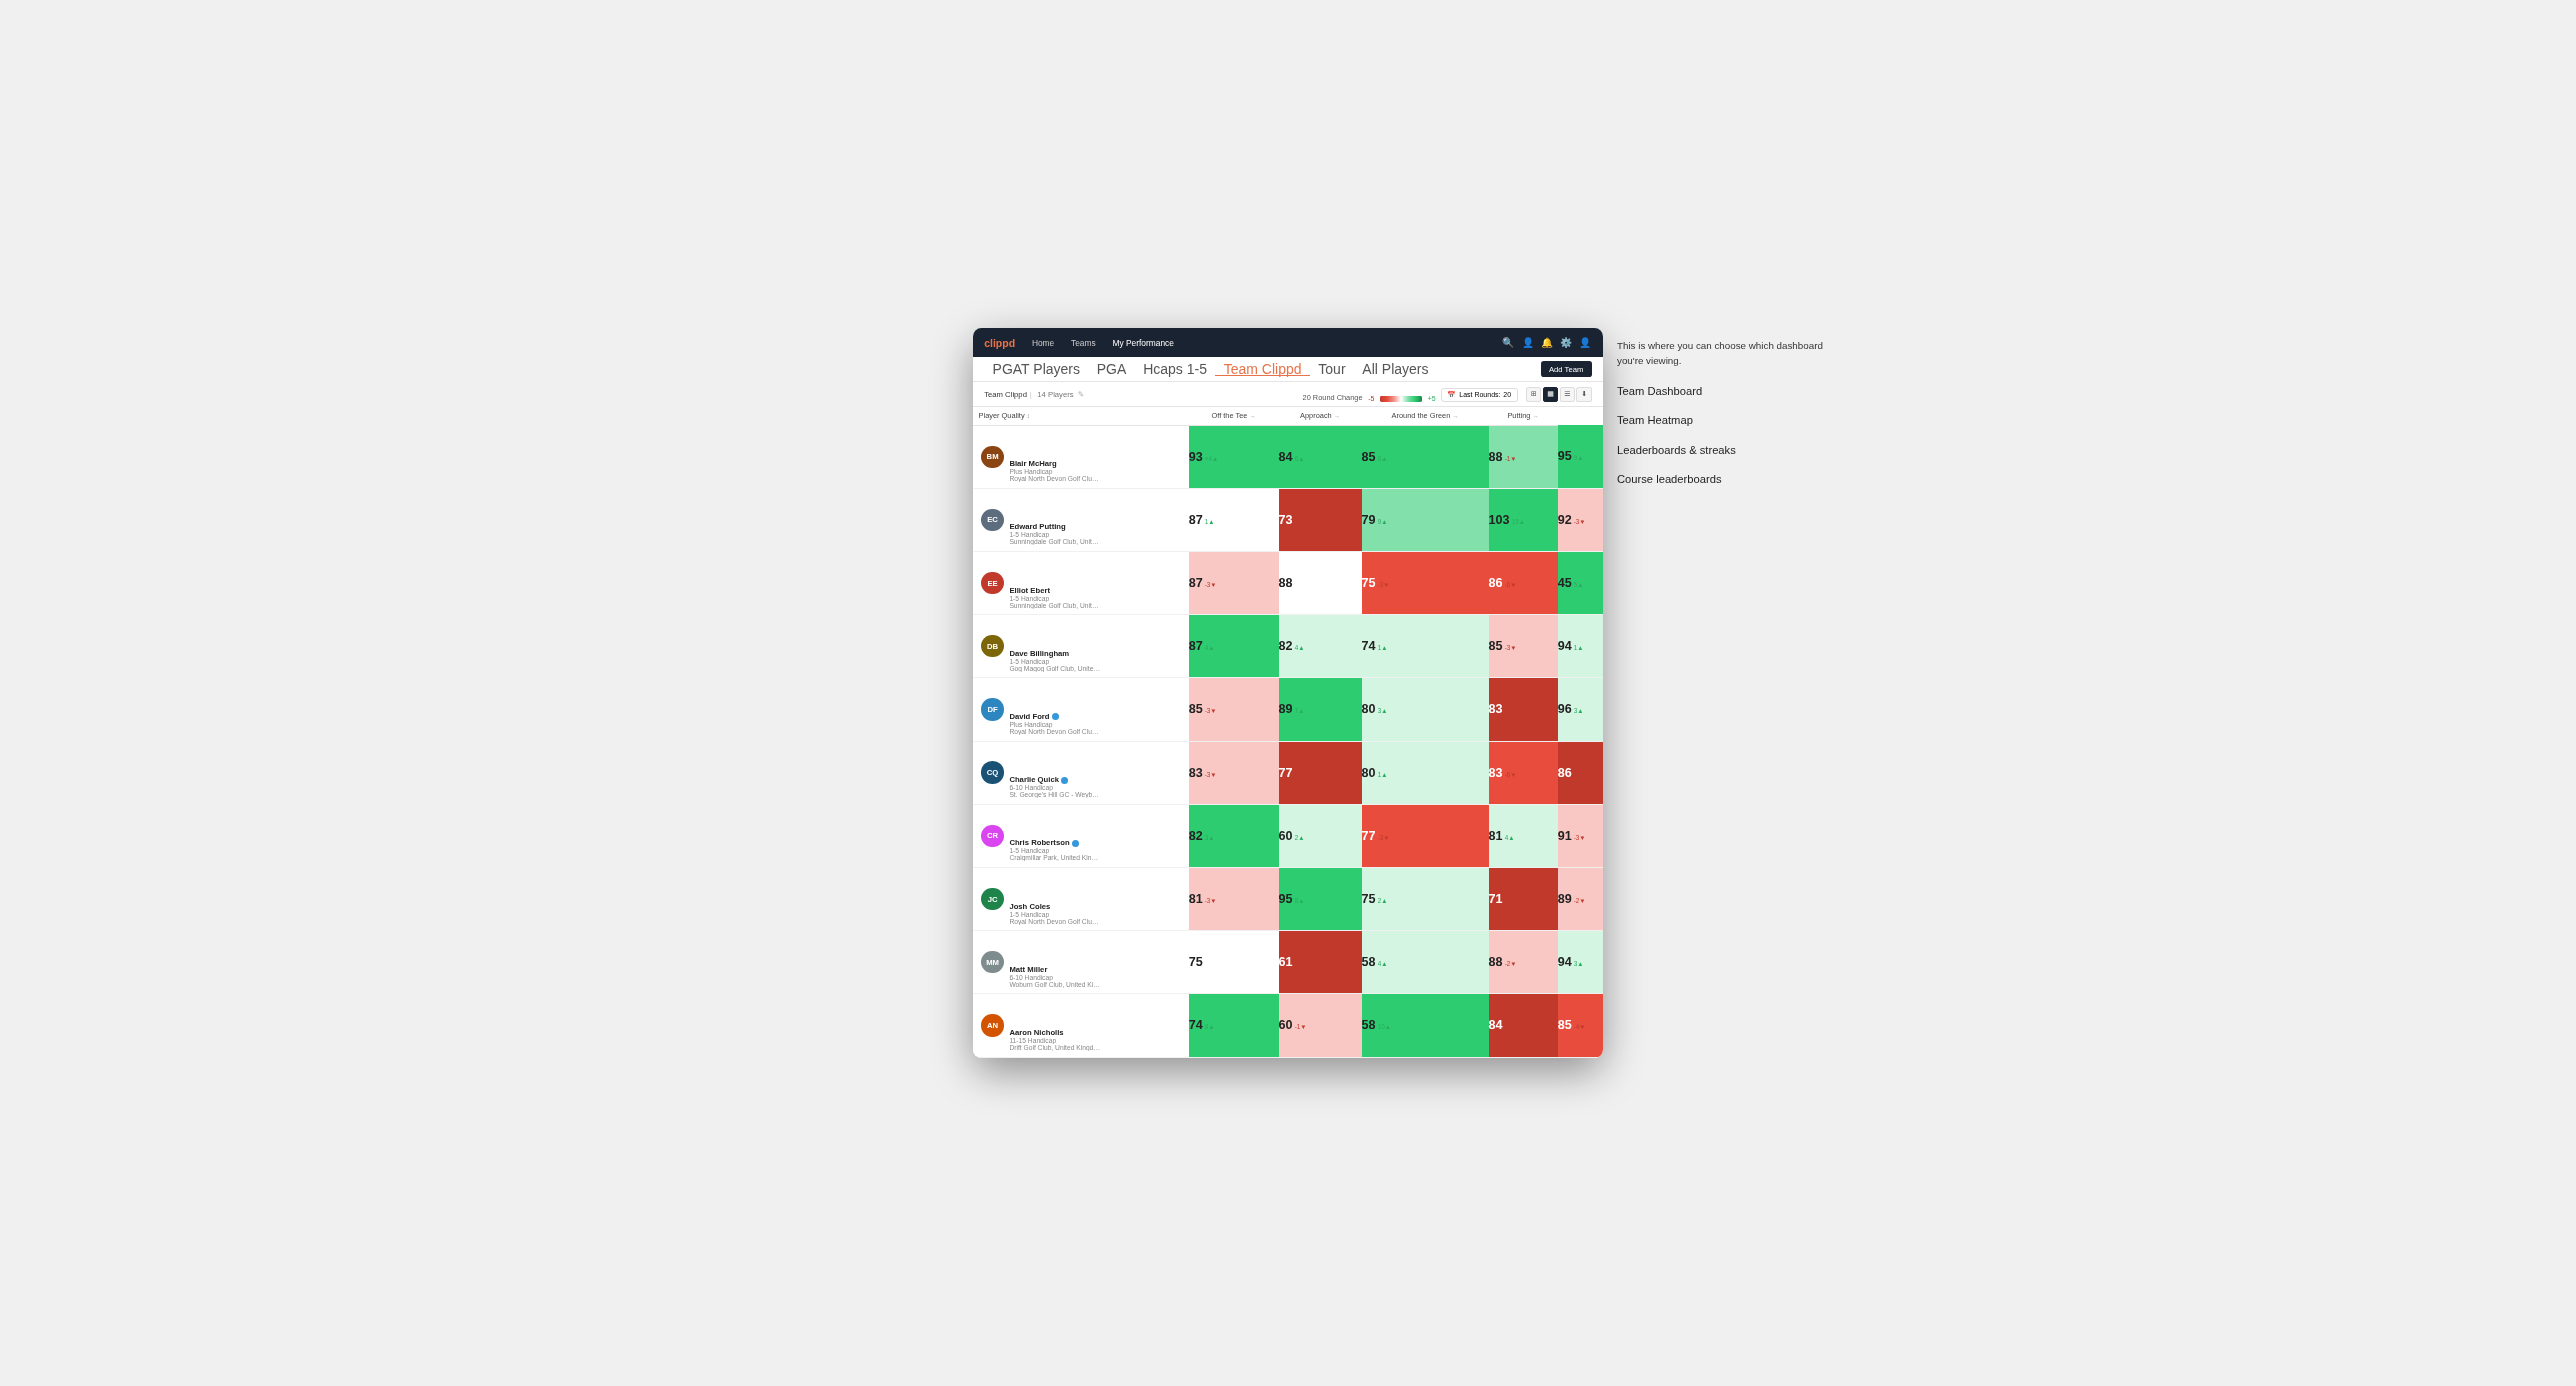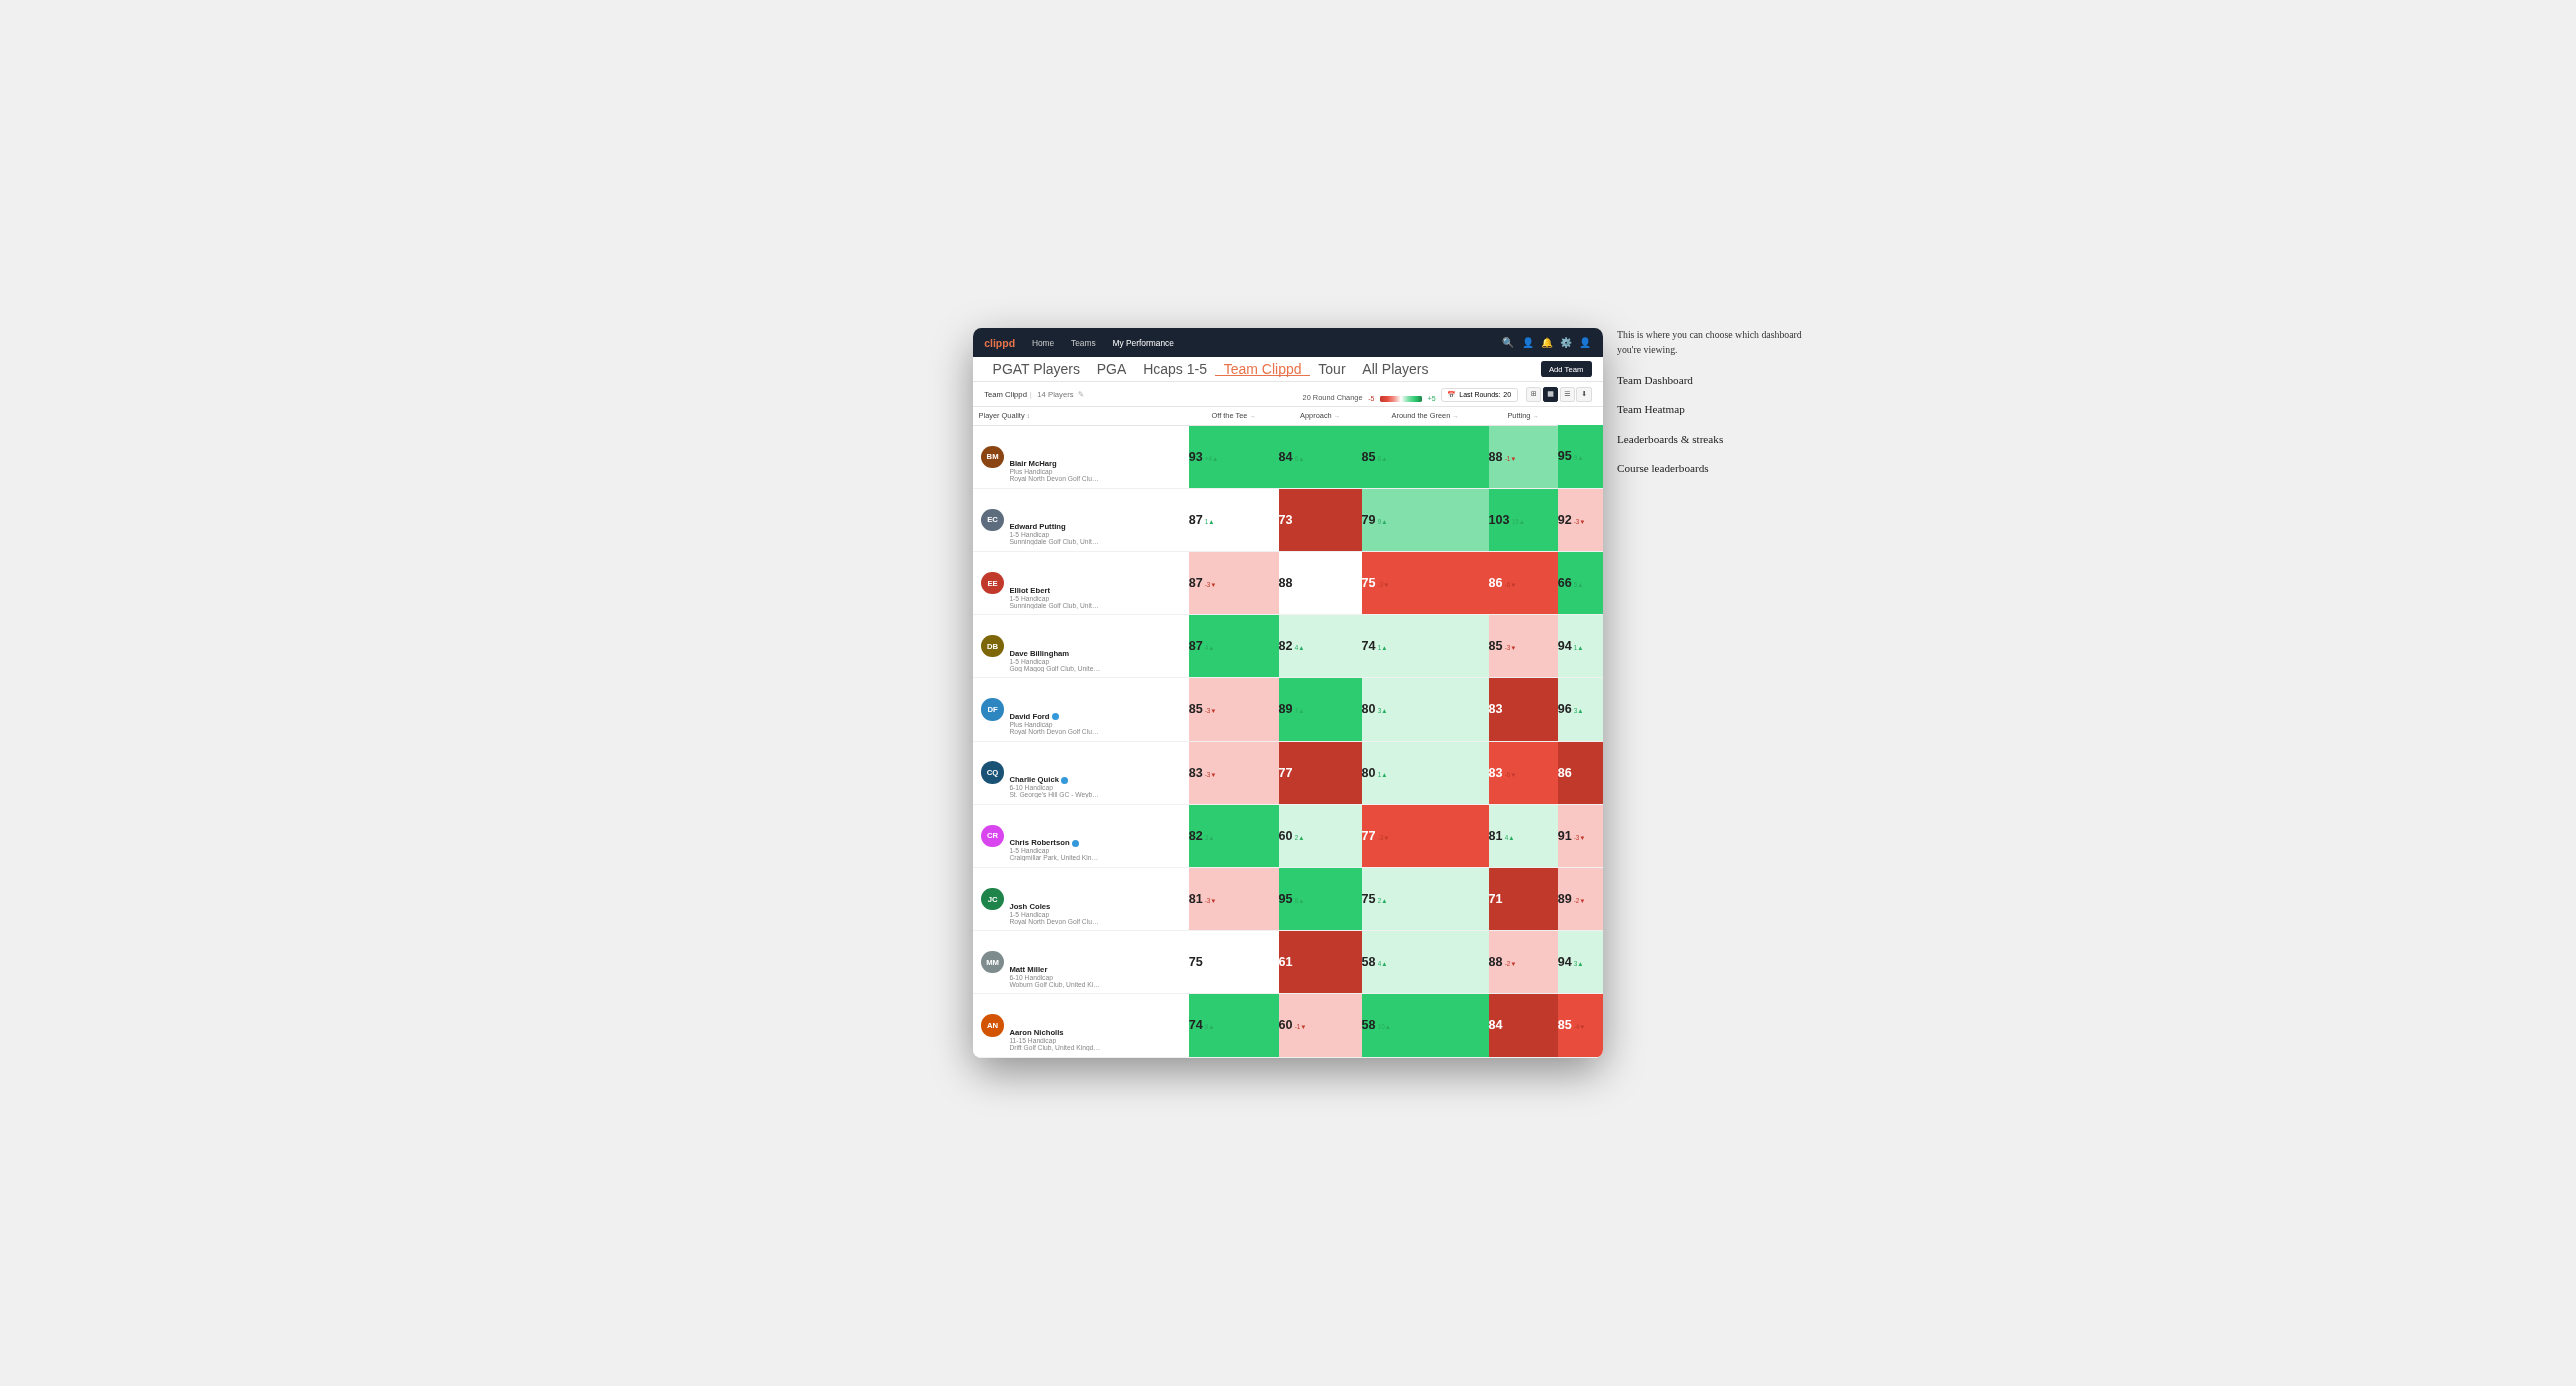--- a/index.html
+++ b/index.html
@@ -13,27 +13,26 @@
       padding: 14px;
     }
 
     .outer-wrapper {
       position: relative;
       width: 630px;
     }
 
     .annotation-box {
       position: absolute;
-      top: 0;
+      top: 11px;
       right: -224px;
       width: 210px;
       font-size: 9.8px;
       color: #333;
       line-height: 1.5;
-      font-family: Liberation Serif, serif;
     }
 
     .annotation-box .annotation-text {
       margin-bottom: 14px;
       font-size: 9.8px;
     }
 
     .annotation-box .annotation-items {
       margin-top: 7px;
     }
@@ -588,21 +587,21 @@
                   </div>
                 </td>
                 <td class="metric-cell bg-red-med">
                   <div class="metric-value">
                     <span>86</span>
                     <span class="change change-down">-6▼</span>
                   </div>
                 </td>
                 <td class="metric-cell bg-green-strong">
                   <div class="metric-value">
-                    <span>66</span>
+                    <span>45</span>
                     <span class="change change-up">5▲</span>
                   </div>
                 </td>
               </tr>
               <tr class="player-row">
                 <td>
                   <div class="player-cell">
                     <div class="player-avatar" style="background: rgb(125, 102, 8);">DB</div>
                     <div class="player-info">
                       <div class="player-name">Dave Billingham</div>

